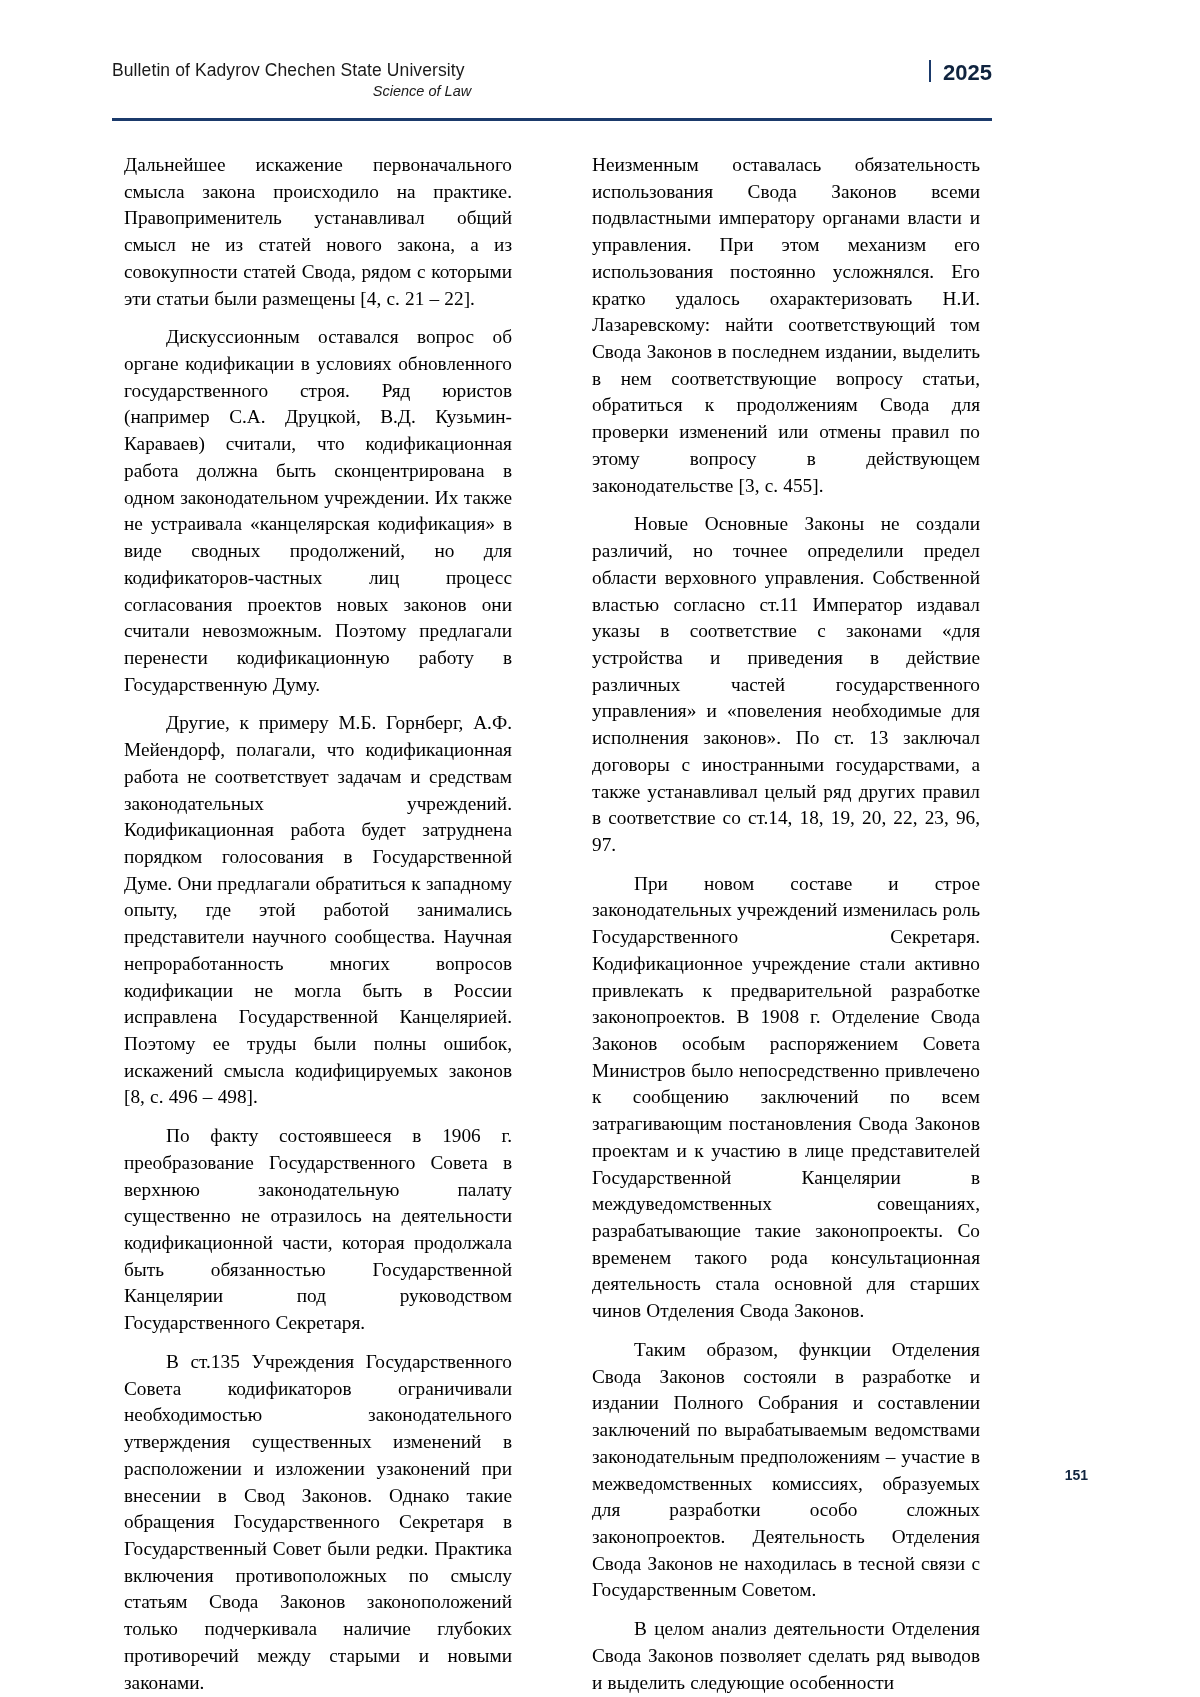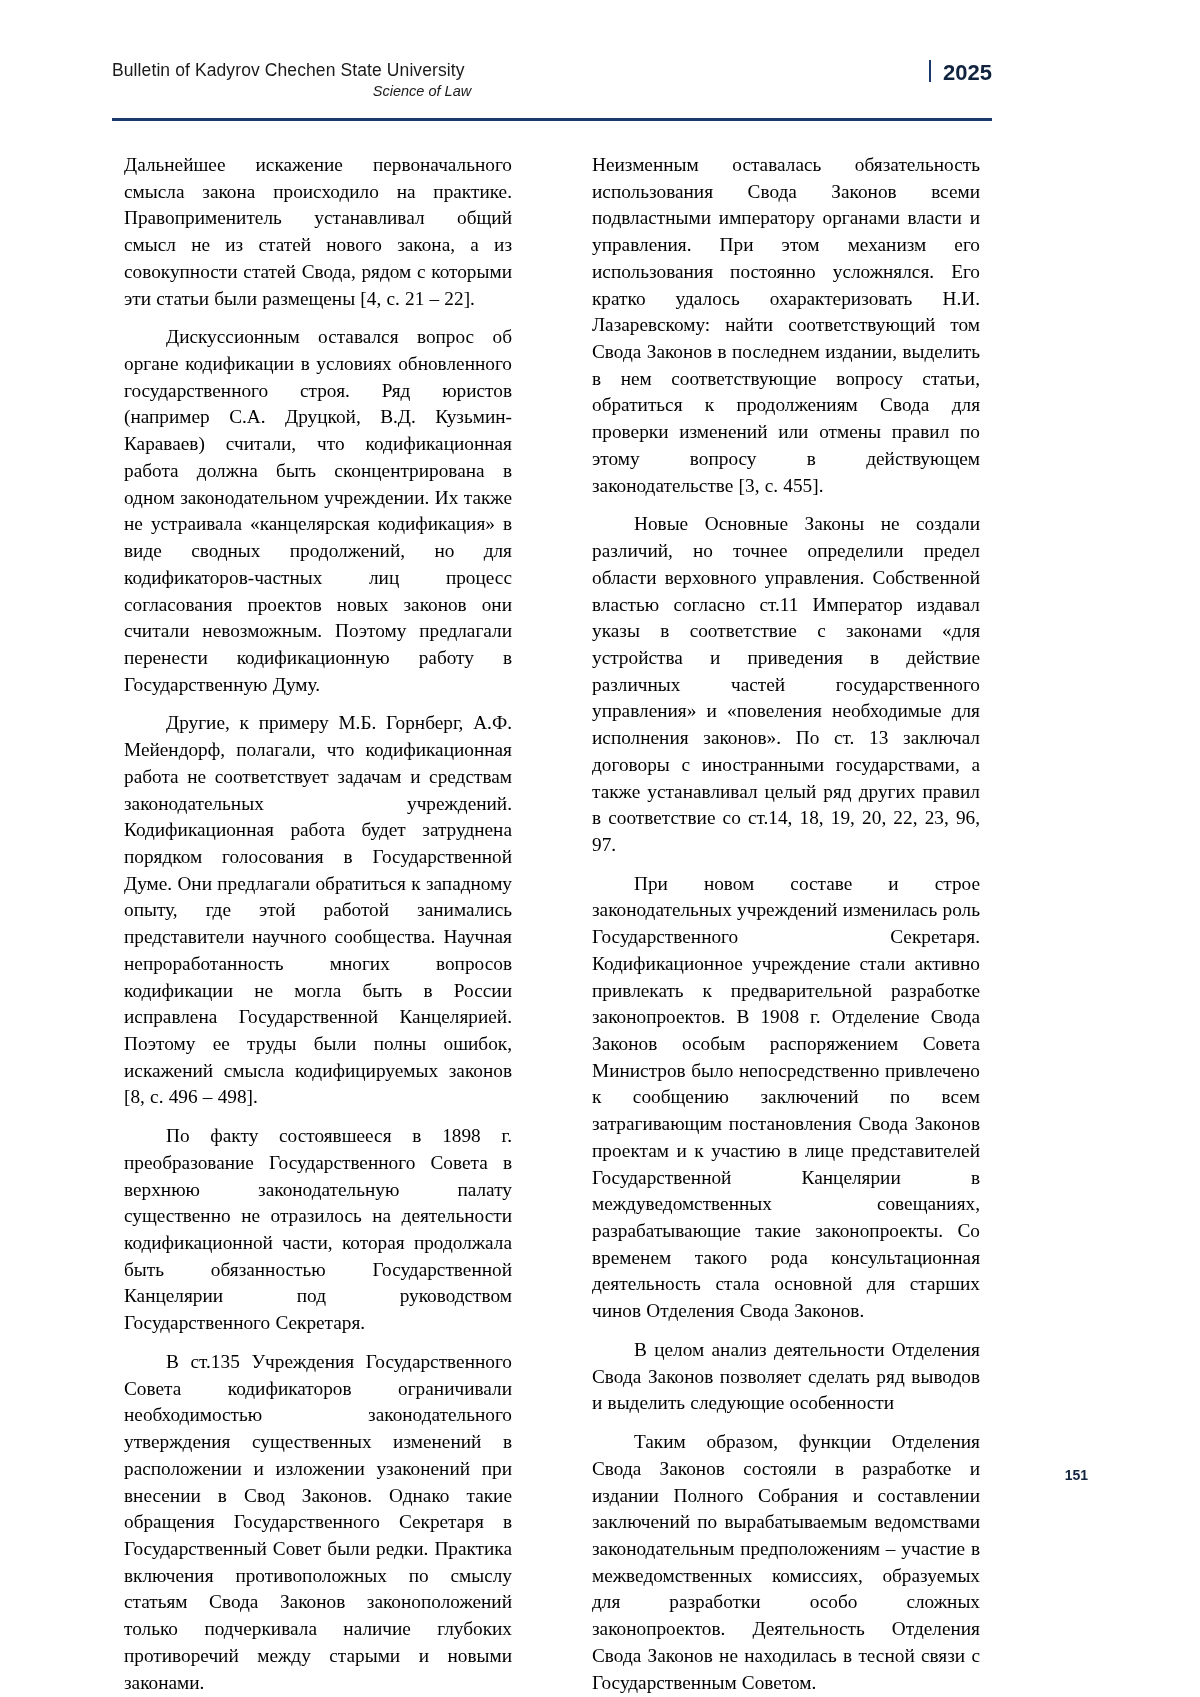--- a/index.html
+++ b/index.html
@@ -134,29 +134,29 @@
     </div>
   </div>
   <div class="header-rule"></div>
 
   <div class="columns">
 
     <div class="col">
       <p class="body-par first">Дальнейшее искажение первоначального смысла закона происходило на практике. Правоприменитель устанавливал общий смысл не из статей нового закона, а из совокупности статей Свода, рядом с которыми эти статьи были размещены [4, с. 21 – 22].</p>
       <p class="body-par">Дискуссионным оставался вопрос об органе кодификации в условиях обновленного государственного строя. Ряд юристов (например С.А. Друцкой, В.Д. Кузьмин-Караваев) считали, что кодификационная работа должна быть сконцентрирована в одном законодательном учреждении. Их также не устраивала «канцелярская кодификация» в виде сводных продолжений, но для кодификаторов-частных лиц процесс согласования проектов новых законов они считали невозможным. Поэтому предлагали перенести кодификационную работу в Государственную Думу.</p>
       <p class="body-par">Другие, к примеру М.Б. Горнберг, А.Ф. Мейендорф, полагали, что кодификационная работа не соответствует задачам и средствам законодательных учреждений. Кодификационная работа будет затруднена порядком голосования в Государственной Думе. Они предлагали обратиться к западному опыту, где этой работой занимались представители научного сообщества. Научная непроработанность многих вопросов кодификации не могла быть в России исправлена Государственной Канцелярией. Поэтому ее труды были полны ошибок, искажений смысла кодифицируемых законов [8, с. 496 – 498].</p>
-      <p class="body-par">По факту состоявшееся в 1898 г. преобразование Государственного Совета в верхнюю законодательную палату существенно не отразилось на деятельности кодификационной части, которая продолжала быть обязанностью Государственной Канцелярии под руководством Государственного Секретаря.</p>
+      <p class="body-par">По факту состоявшееся в 1906 г. преобразование Государственного Совета в верхнюю законодательную палату существенно не отразилось на деятельности кодификационной части, которая продолжала быть обязанностью Государственной Канцелярии под руководством Государственного Секретаря.</p>
       <p class="body-par">В ст.135 Учреждения Государственного Совета кодификаторов ограничивали необходимостью законодательного утверждения существенных изменений в расположении и изложении узаконений при внесении в Свод Законов. Однако такие обращения Государственного Секретаря в Государственный Совет были редки. Практика включения противоположных по смыслу статьям Свода Законов законоположений только подчеркивала наличие глубоких противоречий между старыми и новыми законами.</p>
     </div>
 
     <div class="col">
       <p class="body-par first">Неизменным оставалась обязательность использования Свода Законов всеми подвластными императору органами власти и управления. При этом механизм его использования постоянно усложнялся. Его кратко удалось охарактеризовать Н.И. Лазаревскому: найти соответствующий том Свода Законов в последнем издании, выделить в нем соответствующие вопросу статьи, обратиться к продолжениям Свода для проверки изменений или отмены правил по этому вопросу в действующем законодательстве [3, с. 455].</p>
       <p class="body-par">Новые Основные Законы не создали различий, но точнее определили предел области верховного управления. Собственной властью согласно ст.11 Император издавал указы в соответствие с законами «для устройства и приведения в действие различных частей государственного управления» и «повеления необходимые для исполнения законов». По ст. 13 заключал договоры с иностранными государствами, а также устанавливал целый ряд других правил в соответствие со ст.14, 18, 19, 20, 22, 23, 96, 97.</p>
       <p class="body-par">При новом составе и строе законодательных учреждений изменилась роль Государственного Секретаря. Кодификационное учреждение стали активно привлекать к предварительной разработке законопроектов. В 1908 г. Отделение Свода Законов особым распоряжением Совета Министров было непосредственно привлечено к сообщению заключений по всем затрагивающим постановления Свода Законов проектам и к участию в лице представителей Государственной Канцелярии в междуведомственных совещаниях, разрабатывающие такие законопроекты. Со временем такого рода консультационная деятельность стала основной для старших чинов Отделения Свода Законов.</p>
+      <p class="body-par">Таким образом, функции Отделения Свода Законов состояли в разработке и издании Полного Собрания и составлении заключений по вырабатываемым ведомствами законодательным предположениям – участие в межведомственных комиссиях, образуемых для разработки особо сложных законопроектов. Деятельность Отделения Свода Законов не находилась в тесной связи с Государственным Советом.</p>
       <p class="body-par">В целом анализ деятельности Отделения Свода Законов позволяет сделать ряд выводов и выделить следующие особенности</p>
-      <p class="body-par">Таким образом, функции Отделения Свода Законов состояли в разработке и издании Полного Собрания и составлении заключений по вырабатываемым ведомствами законодательным предположениям – участие в межведомственных комиссиях, образуемых для разработки особо сложных законопроектов. Деятельность Отделения Свода Законов не находилась в тесной связи с Государственным Советом.</p>
     </div>
 
   </div>
 
   <div class="page-number">151</div>
 
 </div>
 
 </body></html>

